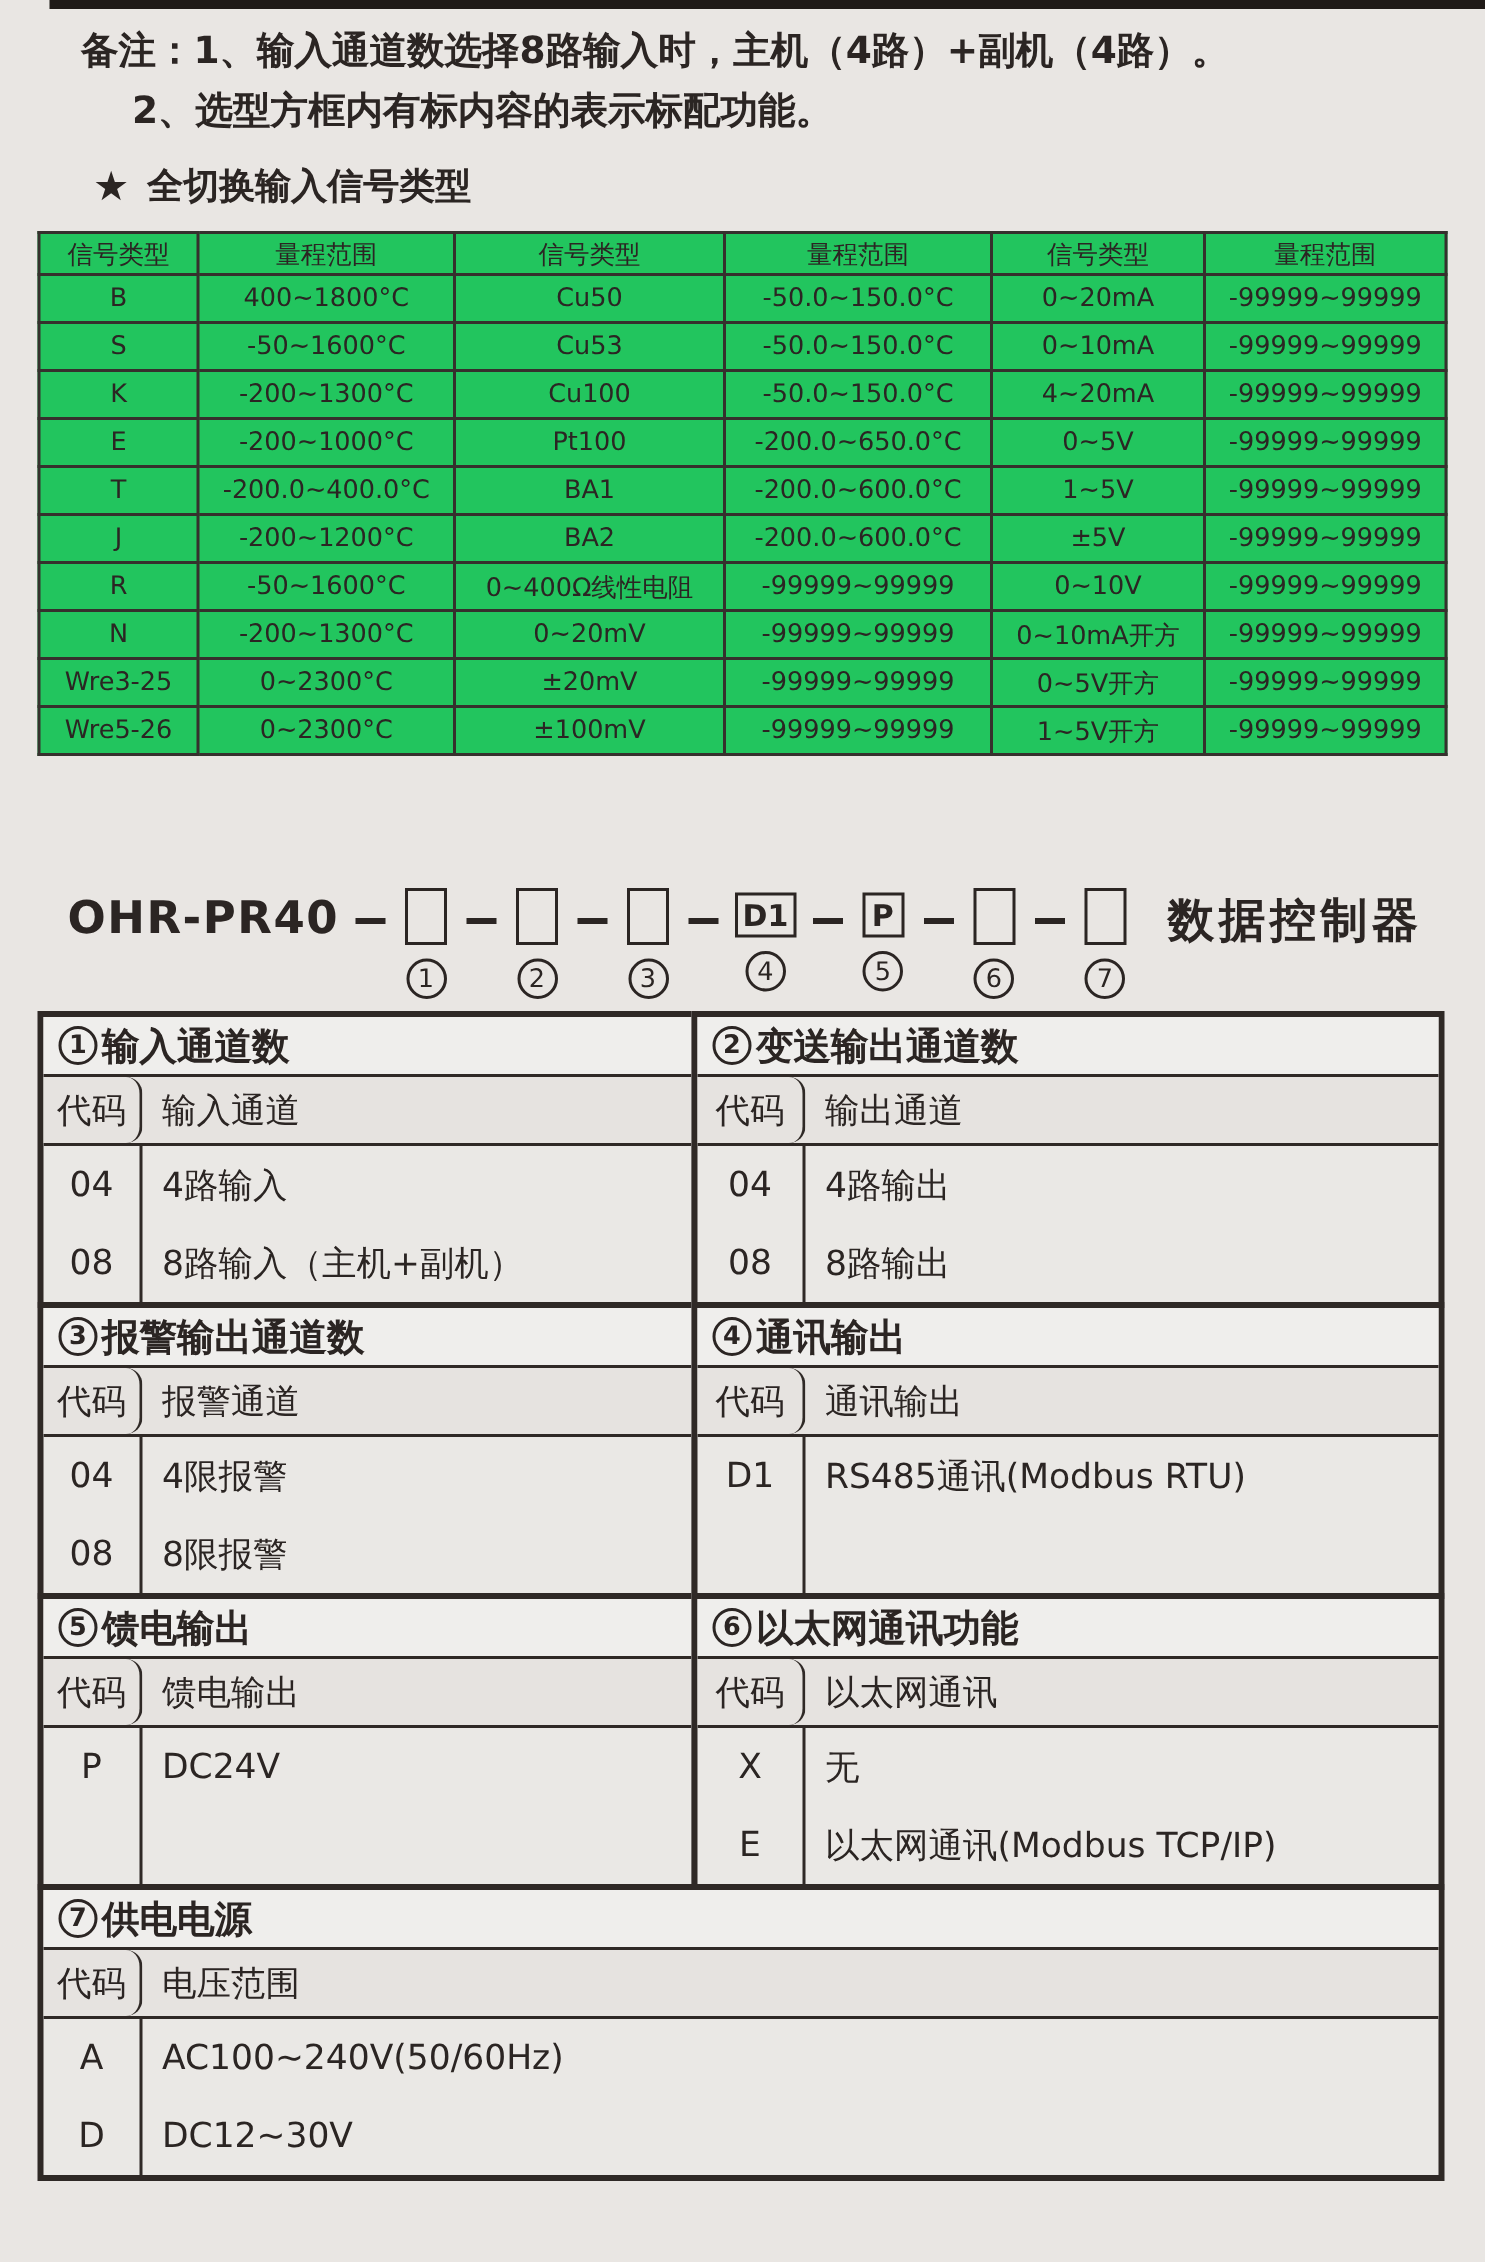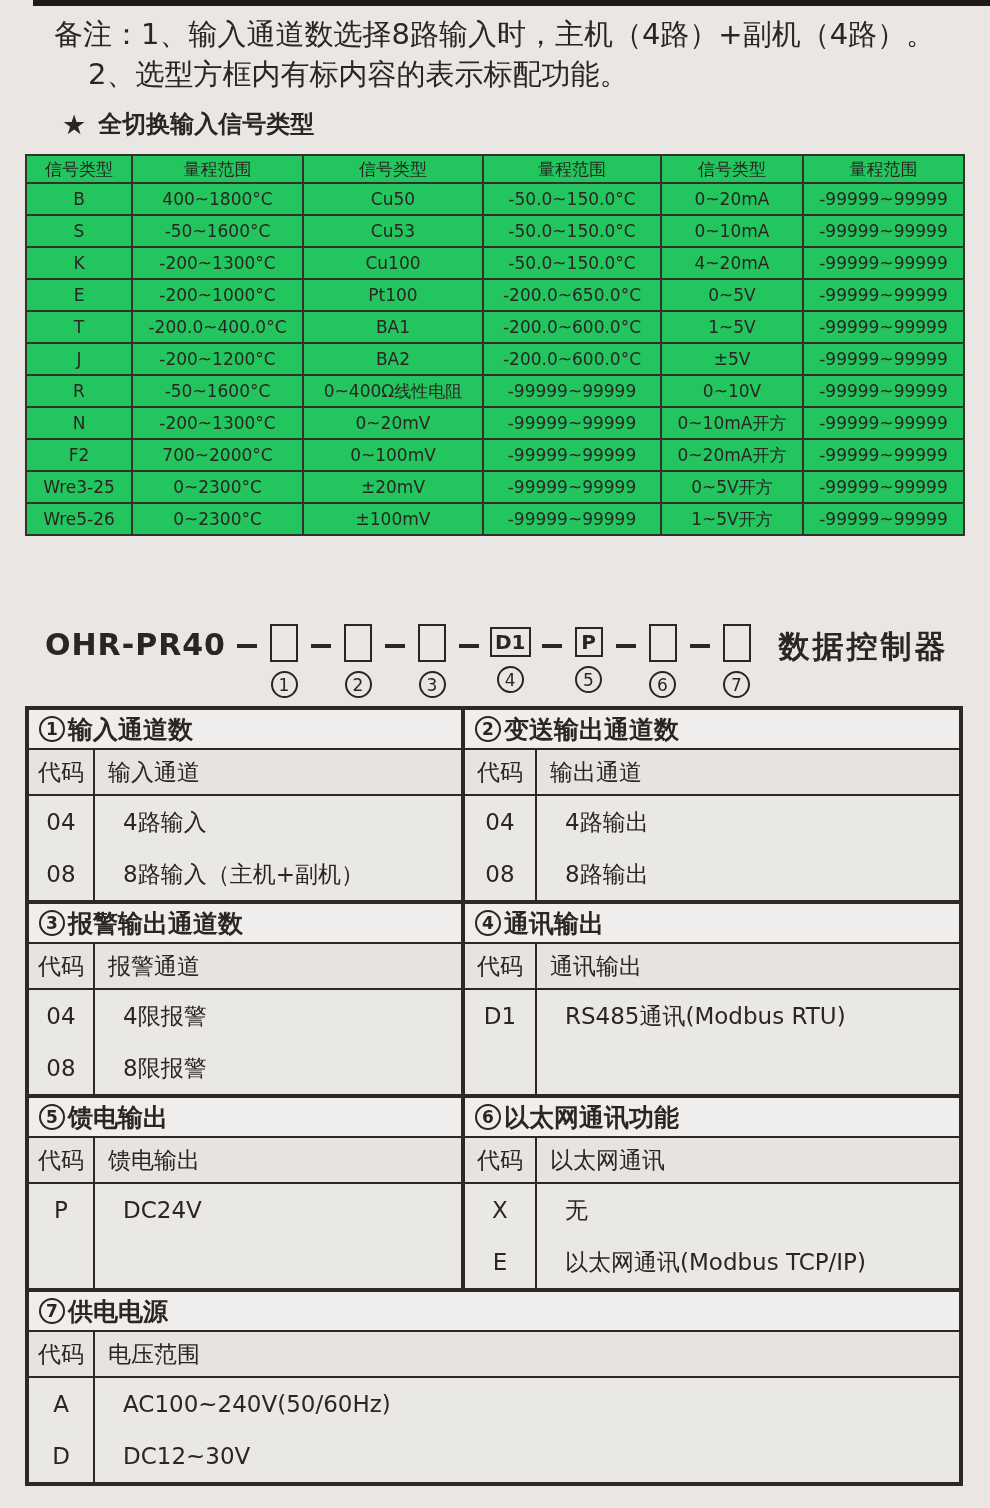--- a/index.html
+++ b/index.html
@@ -12,21 +12,21 @@
     color:#2b2523;
     font-family:"DejaVu Sans","Liberation Sans",sans-serif;
     overflow:hidden;
   }
   .top-rule {
     position:absolute; top:0; left:33px; right:0;
     height:6px; background:#1f1a17;
   }
 
   
-  .notes { padding:14px 0 0 54px; font-size:29px; font-weight:normal; line-height:40px; }
+  .notes { padding:14px 0 0 54px; font-size:25px; font-weight:bold; line-height:40px; }
   .note-line2 { margin-left:34px; }
 
   
   .star-line { margin:14px 0 0 62px; font-size:24px; font-weight:bold; display:flex; align-items:center; }
   .star-glyph { font-size:27px; margin-right:12px; }
 
   
   .signal-table {
     margin:14px 0 0 25px;
     width:938px; table-layout:fixed;
@@ -66,29 +66,29 @@
   .opt-left  { width:440px; }
   .opt-right { flex:1; margin-left:-4px; }
   .opt-full  { width:100%; }
   .opt-title {
     height:40px; display:flex; align-items:center; padding-left:10px;
     border-bottom:2px solid #2f2926; background:#efeeec;
     font-size:25px; font-weight:bold;
   }
   .opt-title .circled { width:26px; height:26px; border-width:2px; font-size:17px; font-weight:bold; margin-right:3px; }
   .opt-head { display:flex; border-bottom:2px solid #2f2926; background:#e6e3e0; font-size:23px; height:46px; }
-  .opt-head .code-h { border-right:2px solid #2f2926; display:flex; align-items:center; justify-content:center; }
+  .opt-head .code-h { border-right:2px solid #2f2926; display:flex; align-items:center; justify-content:center;border-radius:11px; }
   .opt-head .desc-h { flex:1; display:flex; align-items:center; padding-left:13px; }
   .opt-body { flex:1; display:flex; font-size:23px; min-height:104px; }
   .codes { display:flex; flex-direction:column; border-right:2px solid #2f2926; }
   .opt-left .codes,  .opt-left .code-h,  .opt-full .codes,  .opt-full .code-h { width:66px; }
   .opt-right .codes, .opt-right .code-h { width:72px; }
   .descs { flex:1; display:flex; flex-direction:column; }
   .code-cell { height:52px; display:flex; align-items:center; justify-content:center; }
-  .desc-cell { height:52px; display:flex; align-items:center; padding-left:28px; white-space:nowrap; }
+  .desc-cell { height:52px; display:flex; align-items:center; padding-left:13px; white-space:nowrap; }
 </style>
 </head>
 <body>
 
 <div class="page">
   <div class="top-rule"></div>
 
   <div class="notes">
     <div class="note-line1"><span>备注：</span><span>1、输入通道数选择8路输入时，主机（4路）+副机（4路）。</span></div>
     <div class="note-line2">2、选型方框内有标内容的表示标配功能。</div>
@@ -177,28 +177,20 @@
         </tr>
         <tr>
           <td>N</td>
           <td>-200~1300°C</td>
           <td>0~20mV</td>
           <td>-99999~99999</td>
           <td>0~10mA开方</td>
           <td>-99999~99999</td>
         </tr>
         <tr>
-          <td>F2</td>
-          <td>700~2000°C</td>
-          <td>0~100mV</td>
-          <td>-99999~99999</td>
-          <td>0~20mA开方</td>
-          <td>-99999~99999</td>
-        </tr>
-        <tr>
           <td>Wre3-25</td>
           <td>0~2300°C</td>
           <td>±20mV</td>
           <td>-99999~99999</td>
           <td>0~5V开方</td>
           <td>-99999~99999</td>
         </tr>
         <tr>
           <td>Wre5-26</td>
           <td>0~2300°C</td>

